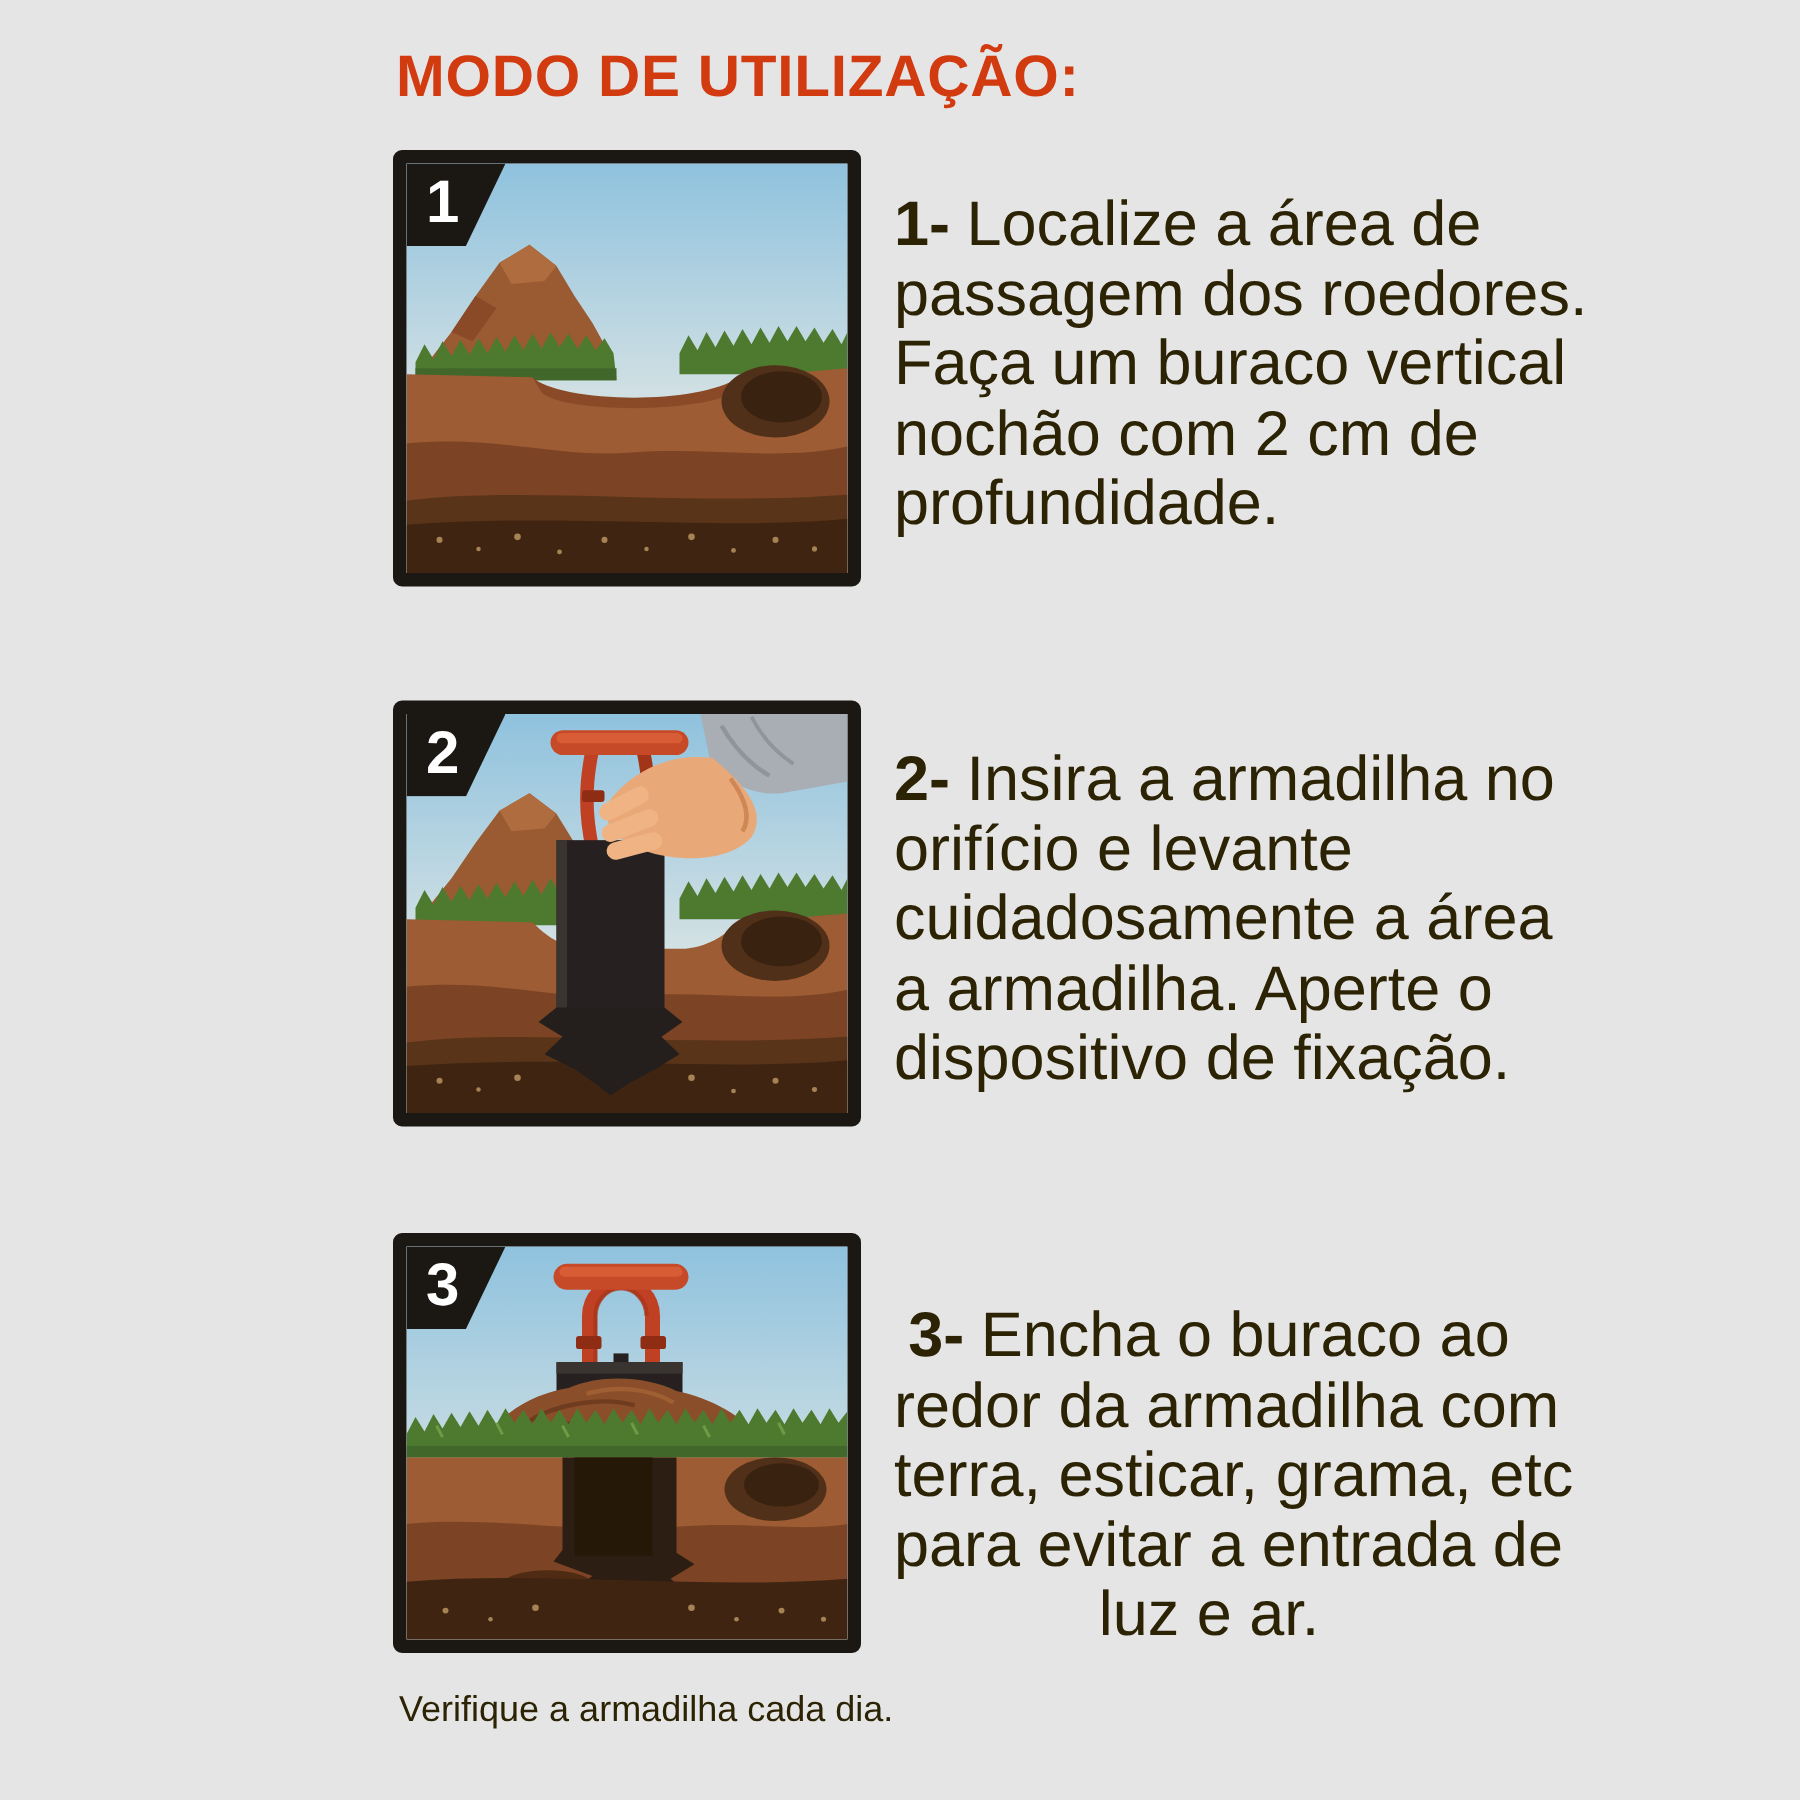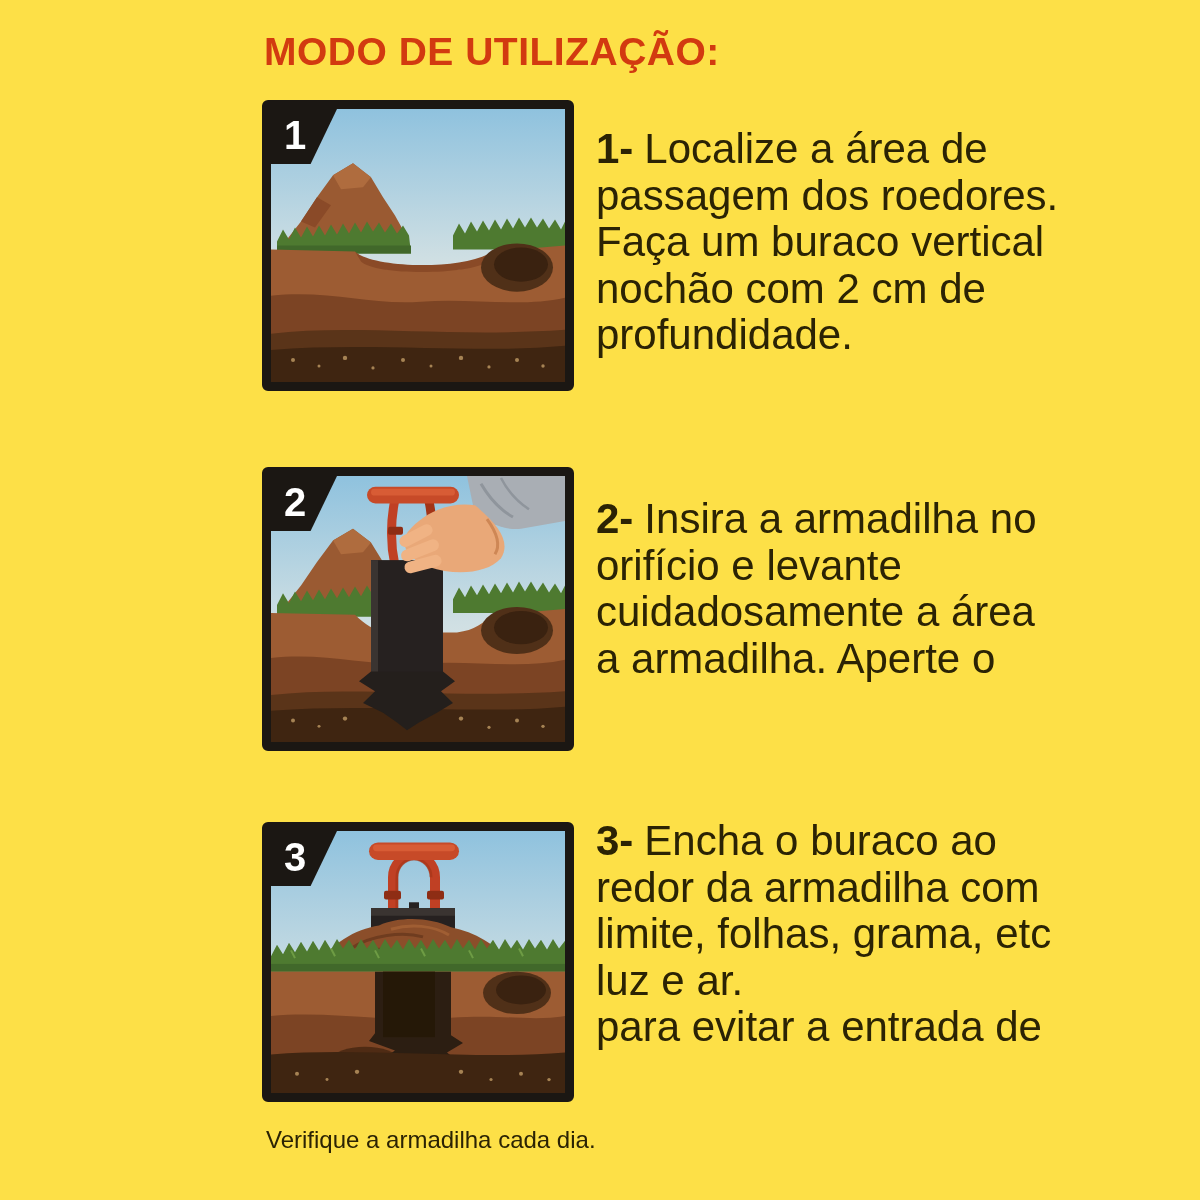--- a/index.html
+++ b/index.html
@@ -1,19 +1,19 @@
 <!DOCTYPE html>
 <html lang="pt"><head>
 <meta charset="utf-8">
 <style>
   html,body{margin:0;padding:0;}
   .sheet{
     position:relative;
     width:1200px;height:1200px;
-    background:#fde047;
+    background:#e5e5e5;
     font-family:"Liberation Sans", sans-serif;
     overflow:hidden;
   }
   .title{
     position:absolute;left:264px;top:30px;
     font-size:39px;font-weight:bold;color:#D23A10;
     letter-spacing:0.5px;white-space:nowrap;
   }
   .panel{
     position:absolute;left:262px;width:312px;
@@ -31,21 +31,21 @@
     clip-path:polygon(0 0,100% 0,60% 100%,0 100%);
     color:#FFFFFF;font-weight:bold;font-size:40px;line-height:52px;
     padding-left:13px;box-sizing:border-box;z-index:3;
   }
   .step-text{
     position:absolute;left:596px;width:420px;
     font-size:42px;line-height:46.5px;color:#2B2304;
   }
   .step-text-1{top:126px;}
   .step-text-2{top:496px;}
-  .step-text-3{top:818px;}
+  .step-text-3{top:867px;text-align:center;}
   .step-line{white-space:nowrap;}
   .num{font-weight:bold;margin-right:11px;}
   .footer-note{
     position:absolute;left:266px;top:1126px;
     font-size:24px;color:#2B2304;white-space:nowrap;
   }
 </style>
 </head>
 <body>
 
@@ -221,25 +221,26 @@
     <div class="step-line">Faça um buraco vertical</div>
     <div class="step-line">nochão com 2 cm de</div>
     <div class="step-line">profundidade.</div>
   </div>
 
   <div class="step-text step-text-2">
     <div class="step-line"><span class="num">2-</span><span>Insira a armadilha no</span></div>
     <div class="step-line">orifício e levante</div>
     <div class="step-line">cuidadosamente a área</div>
     <div class="step-line">a armadilha. Aperte o</div>
+    <div class="step-line">dispositivo de fixação.</div>
   </div>
 
   <div class="step-text step-text-3">
     <div class="step-line"><span class="num">3-</span><span>Encha o buraco ao</span></div>
     <div class="step-line">redor da armadilha com</div>
-    <div class="step-line">limite, folhas, grama, etc</div>
+    <div class="step-line">terra, esticar, grama, etc</div>
+    <div class="step-line">para evitar a entrada de</div>
     <div class="step-line">luz e ar.</div>
-    <div class="step-line">para evitar a entrada de</div>
   </div>
 
   <div class="footer-note">Verifique a armadilha cada dia.</div>
 
 </div>
 
 </body></html>

